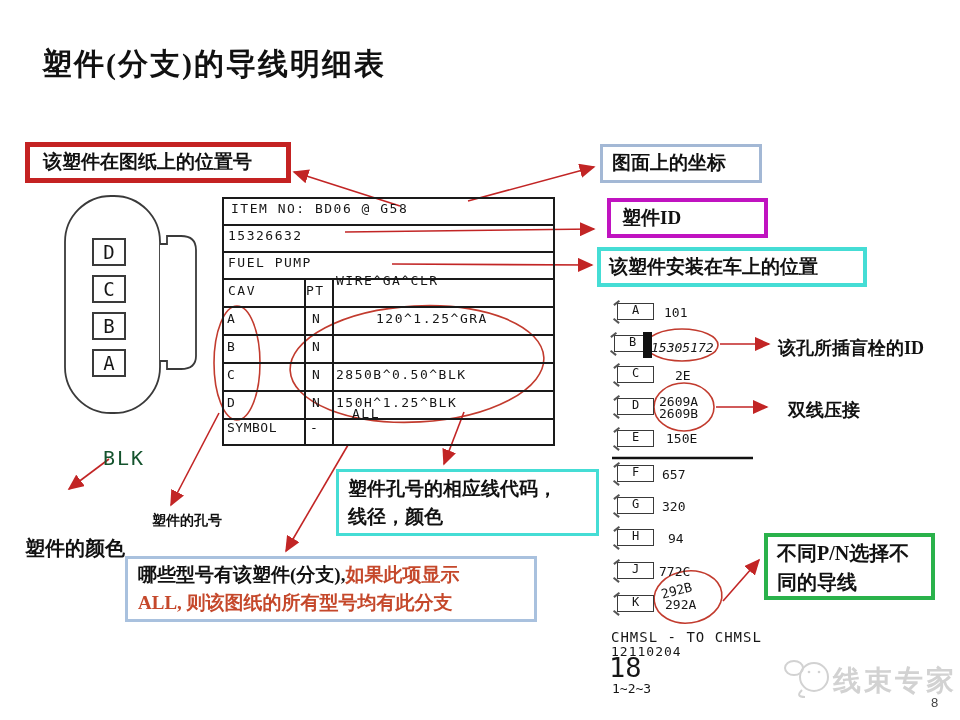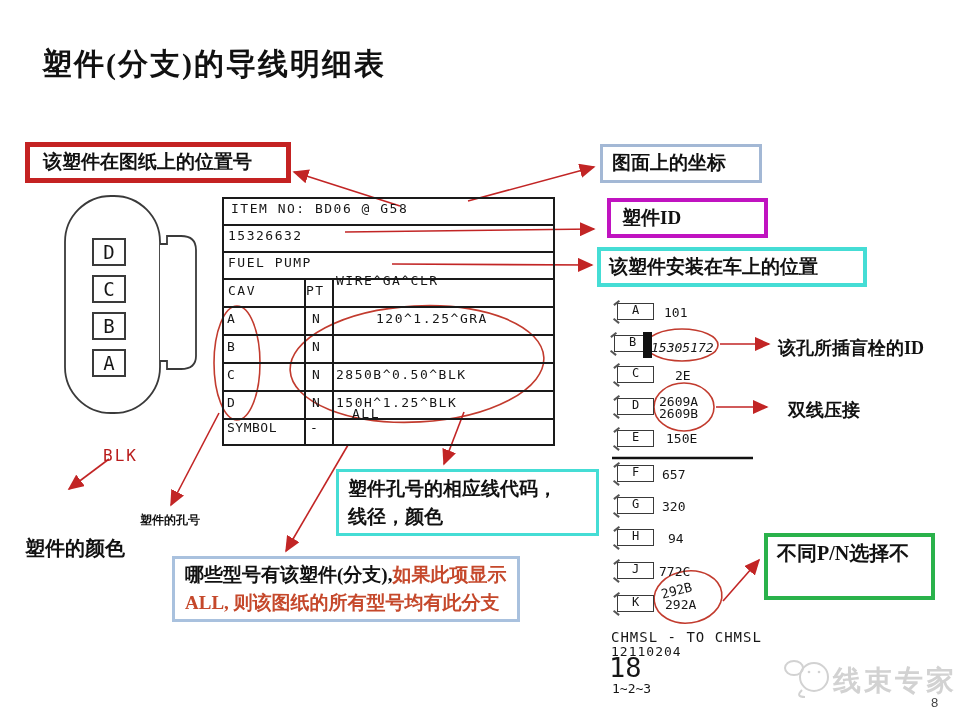--- a/index.html
+++ b/index.html
@@ -15,31 +15,31 @@
   .posno-box{left:25px;top:142px;width:266px;height:41px;border:5px solid #c42222;
              font-size:19px;line-height:30px;padding-left:13px;}
   .coords-box{left:600px;top:144px;width:162px;height:39px;border:3px solid #a3b8d5;
              font-size:19px;line-height:32px;padding-left:9px;}
   .id-box{left:607px;top:198px;width:161px;height:40px;border:4px solid #c013c0;
              font-size:19px;line-height:31px;padding-left:11px;}
   .mount-box{left:597px;top:247px;width:270px;height:40px;border:4px solid #45ddd5;
              font-size:19px;line-height:31px;padding-left:8px;}
   .wirecode-box{left:336px;top:469px;width:263px;height:67px;border:3px solid #45ddd5;
              font-size:19px;line-height:28px;padding:3px 0 0 9px;}
-  .models-box{left:125px;top:556px;width:348px;height:66px;border:3px solid #a9c1de;
-             font-size:19px;line-height:28px;padding:2px 0 0 10px;margin-left:47px;}
+  .models-box{left:125px;top:556px;width:412px;height:66px;border:3px solid #a9c1de;
+             font-size:19px;line-height:28px;padding:2px 0 0 10px;}
   .models-box .red{color:#c5482b;}
   .pn-box{left:764px;top:533px;width:171px;height:67px;border:4px solid #2ab24b;
              font-size:20px;line-height:29px;padding:2px 0 0 9px;}
   
   .color-label{left:25px;top:487px;font-size:20px;margin-top:48px;}
-  .hole-label{left:140px;top:512px;font-size:12px;}
+  .hole-label{left:152px;top:512px;font-size:14px;}
   .plug-label{left:778px;top:336px;font-size:18px;}
   .crimp-label{left:788px;top:398px;font-size:18px;}
-  .blk-label{left:103px;top:446px;font-size:16px;color:#b91c1c;letter-spacing:2px;}
+  .blk-label{left:103px;top:446px;font-size:20px;color:#14532d;letter-spacing:2px;}
   
   .wtable{left:222px;top:197px;width:329px;height:245px;border:2px solid #1a1a1a;}
   .wtable .hline{position:absolute;left:0;width:100%;height:2px;background:#1a1a1a;}
   .wtable .vline{position:absolute;top:79px;bottom:0;width:2px;background:#1a1a1a;}
   .wtable .cell{position:absolute;font-size:13px;letter-spacing:1.5px;white-space:nowrap;}
   
   .pin-square{box-sizing:border-box;width:34px;height:28px;border:2px solid #3a3a3a;
               text-align:center;font-size:19px;line-height:24px;}
   
   .pinbox{box-sizing:border-box;width:37px;height:17px;border:1.6px solid #3a3a3a;
@@ -126,20 +126,21 @@
     <span class="txt">线径，颜色</span>
   </div>
   <div class="abs box cn models-box">
     <div>
       <span>哪些型号有该塑件(分支),</span><span class="red">如果此项显示</span>
     </div>
     <div class="red">ALL, 则该图纸的所有型号均有此分支</div>
   </div>
   <div class="abs box cn pn-box">
     <span class="txt">不同P/N选择不</span>
+    <span class="txt">同的导线</span>
   </div>
 
   <div class="abs cn color-label">塑件的颜色</div>
   <div class="abs cn hole-label">塑件的孔号</div>
   <div class="abs cn plug-label">该孔所插盲栓的ID</div>
   <div class="abs cn crimp-label">双线压接</div>
   <div class="abs cad blk-label">BLK</div>
 
   <div class="abs cad pin-square" style="left:92px;top:238px;">D</div>
   <div class="abs cad pin-square" style="left:92px;top:275px;">C</div>

